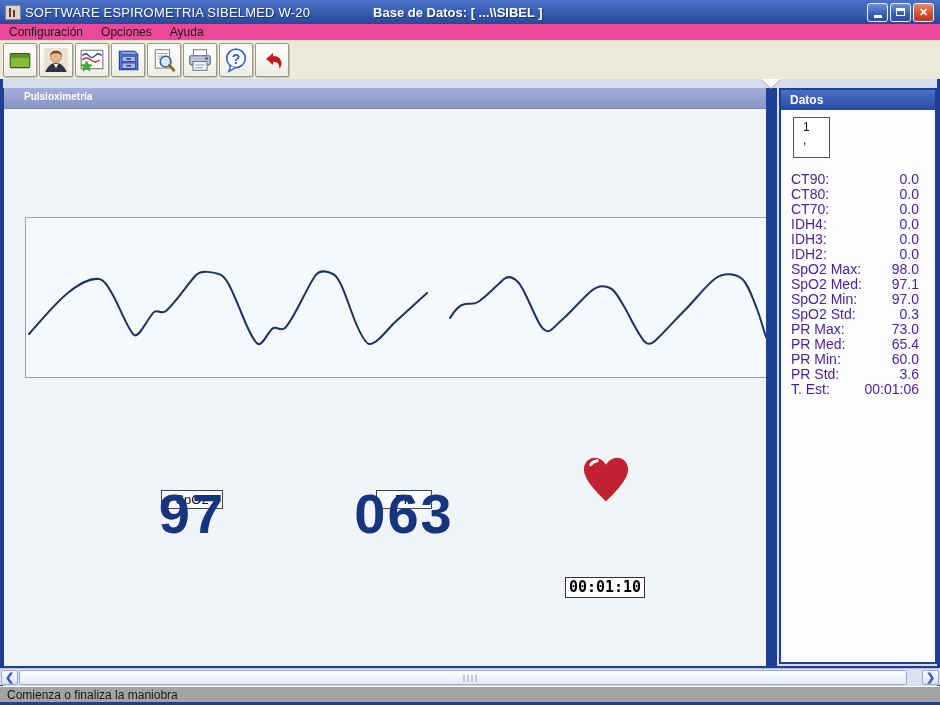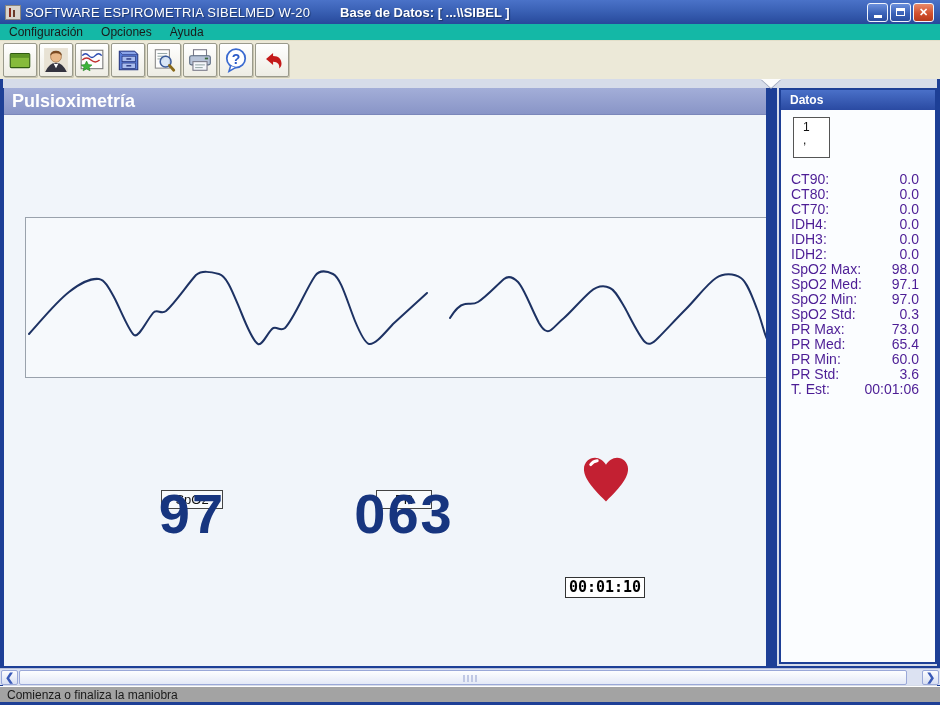--- a/index.html
+++ b/index.html
@@ -11,52 +11,52 @@
 
   
   .titlebar { position:absolute; left:-3px; top:0; width:940px; height:24px;
               background:linear-gradient(180deg,#4a72c8 0%,#3a61b5 45%,#27499b 100%);
               display:flex; align-items:center; color:#fff; }
   .app-icon { width:16px; height:15px; margin:0 4px 0 5px; background:#d8d4cc;
               border:1px solid #8a867e; position:relative; }
   .app-icon::before { content:""; position:absolute; left:3px; top:2px; width:2px; height:9px; background:#8a2a1a; }
   .app-icon::after  { content:""; position:absolute; left:7px; top:4px; width:2px; height:7px; background:#6a3a2a; }
   .title-text { font-size:13px; font-weight:normal; letter-spacing:.2px; text-shadow:1px 1px 1px #1a3468; }
-  .db-text { font-size:13px; font-weight:bold; margin-left:30px; text-shadow:1px 1px 1px #1a3468; }
+  .db-text { font-size:13px; font-weight:bold; margin-left:63px; text-shadow:1px 1px 1px #1a3468; }
   .win-buttons { margin-left:auto; margin-right:6px; display:flex; gap:2px; }
   .win-btn { width:21px; height:19px; border-radius:3px; border:1px solid #f0f4fc;
              display:flex; align-items:center; justify-content:center;
              font-size:11px; color:#fff; font-weight:bold;
              background:linear-gradient(180deg,#6a8fdc 0%,#3a62b8 55%,#2a4da0 100%); }
   .win-btn.close { background:linear-gradient(180deg,#e88a6a 0%,#d2502e 55%,#b83a1c 100%); }
   .glyph-min { width:8px; height:3px; background:#fff; margin-top:8px; }
   .glyph-restore { width:9px; height:8px; border:1px solid #fff; border-top:3px solid #fff; background:transparent; }
 
   
   .menubar { position:absolute; left:-3px; top:24px; width:940px; height:17px;
-             background:#14b8a6; display:flex; align-items:flex-end; gap:0;
+             background:#ec4899; display:flex; align-items:flex-end; gap:0;
              font-size:12px; color:#1a1a1a; border-bottom:1px solid #e2dfca; }
   .menu-item { padding:1px 9px; }
   .toolbar { position:absolute; left:-3px; top:41px; width:940px; height:38px;
              background:#ece9d8; display:flex; align-items:flex-start; padding:2px 0 0 3px; gap:2px; }
   .tool-btn { width:34px; height:34px; border:1px solid #9a9a8c; border-radius:2px;
               background:linear-gradient(180deg,#ffffff 0%,#f2f1ea 70%,#dddbc e 100%);
               background:linear-gradient(180deg,#ffffff 0%,#eeede4 100%);
               box-shadow:1px 1px 0 #c8c5b0; display:flex; align-items:center; justify-content:center; }
   .tool-btn svg { width:26px; height:26px; }
 
   
   .workarea { position:absolute; left:-3px; top:88px; width:940px; height:580px;
               border-bottom:2px solid #1d3f96; }
 
   
   .panel-main { position:absolute; left:2px; top:0; width:764px; height:578px;
                 border-left:2px solid #1d3f96; background:#f1f5fa; }
-  .panel-main-title { height:27px; background:linear-gradient(180deg,#a3aed8 0%,#8995c7 100%);
-                      color:#fff; font-size:18px; font-weight:bold; padding:3px 0 0 8px;
+  .panel-main-title { height:21px; background:linear-gradient(180deg,#a3aed8 0%,#8995c7 100%);
+                      color:#fff; font-size:10px; font-weight:bold; padding:3px 0 0 20px;
                       border-bottom:1px solid #7b87ba; }
   .splitter { position:absolute; left:766px; top:0; width:11px; height:578px; background:#1d3f96; }
   .splitter-arrow { position:absolute; left:761px; top:-9px; width:0; height:0;
                     border-left:10px solid transparent; border-right:10px solid transparent;
                     border-top:9px solid #fdfdfd; filter:drop-shadow(0 1px 0 #9aa2b8); }
 
   .wavebox { position:absolute; left:21px; top:129px; width:743px; height:161px;
              background:#f6f9fc; border:1px solid #9aa2ac; }
   .wavebox svg { position:absolute; left:0; top:0; }
 

